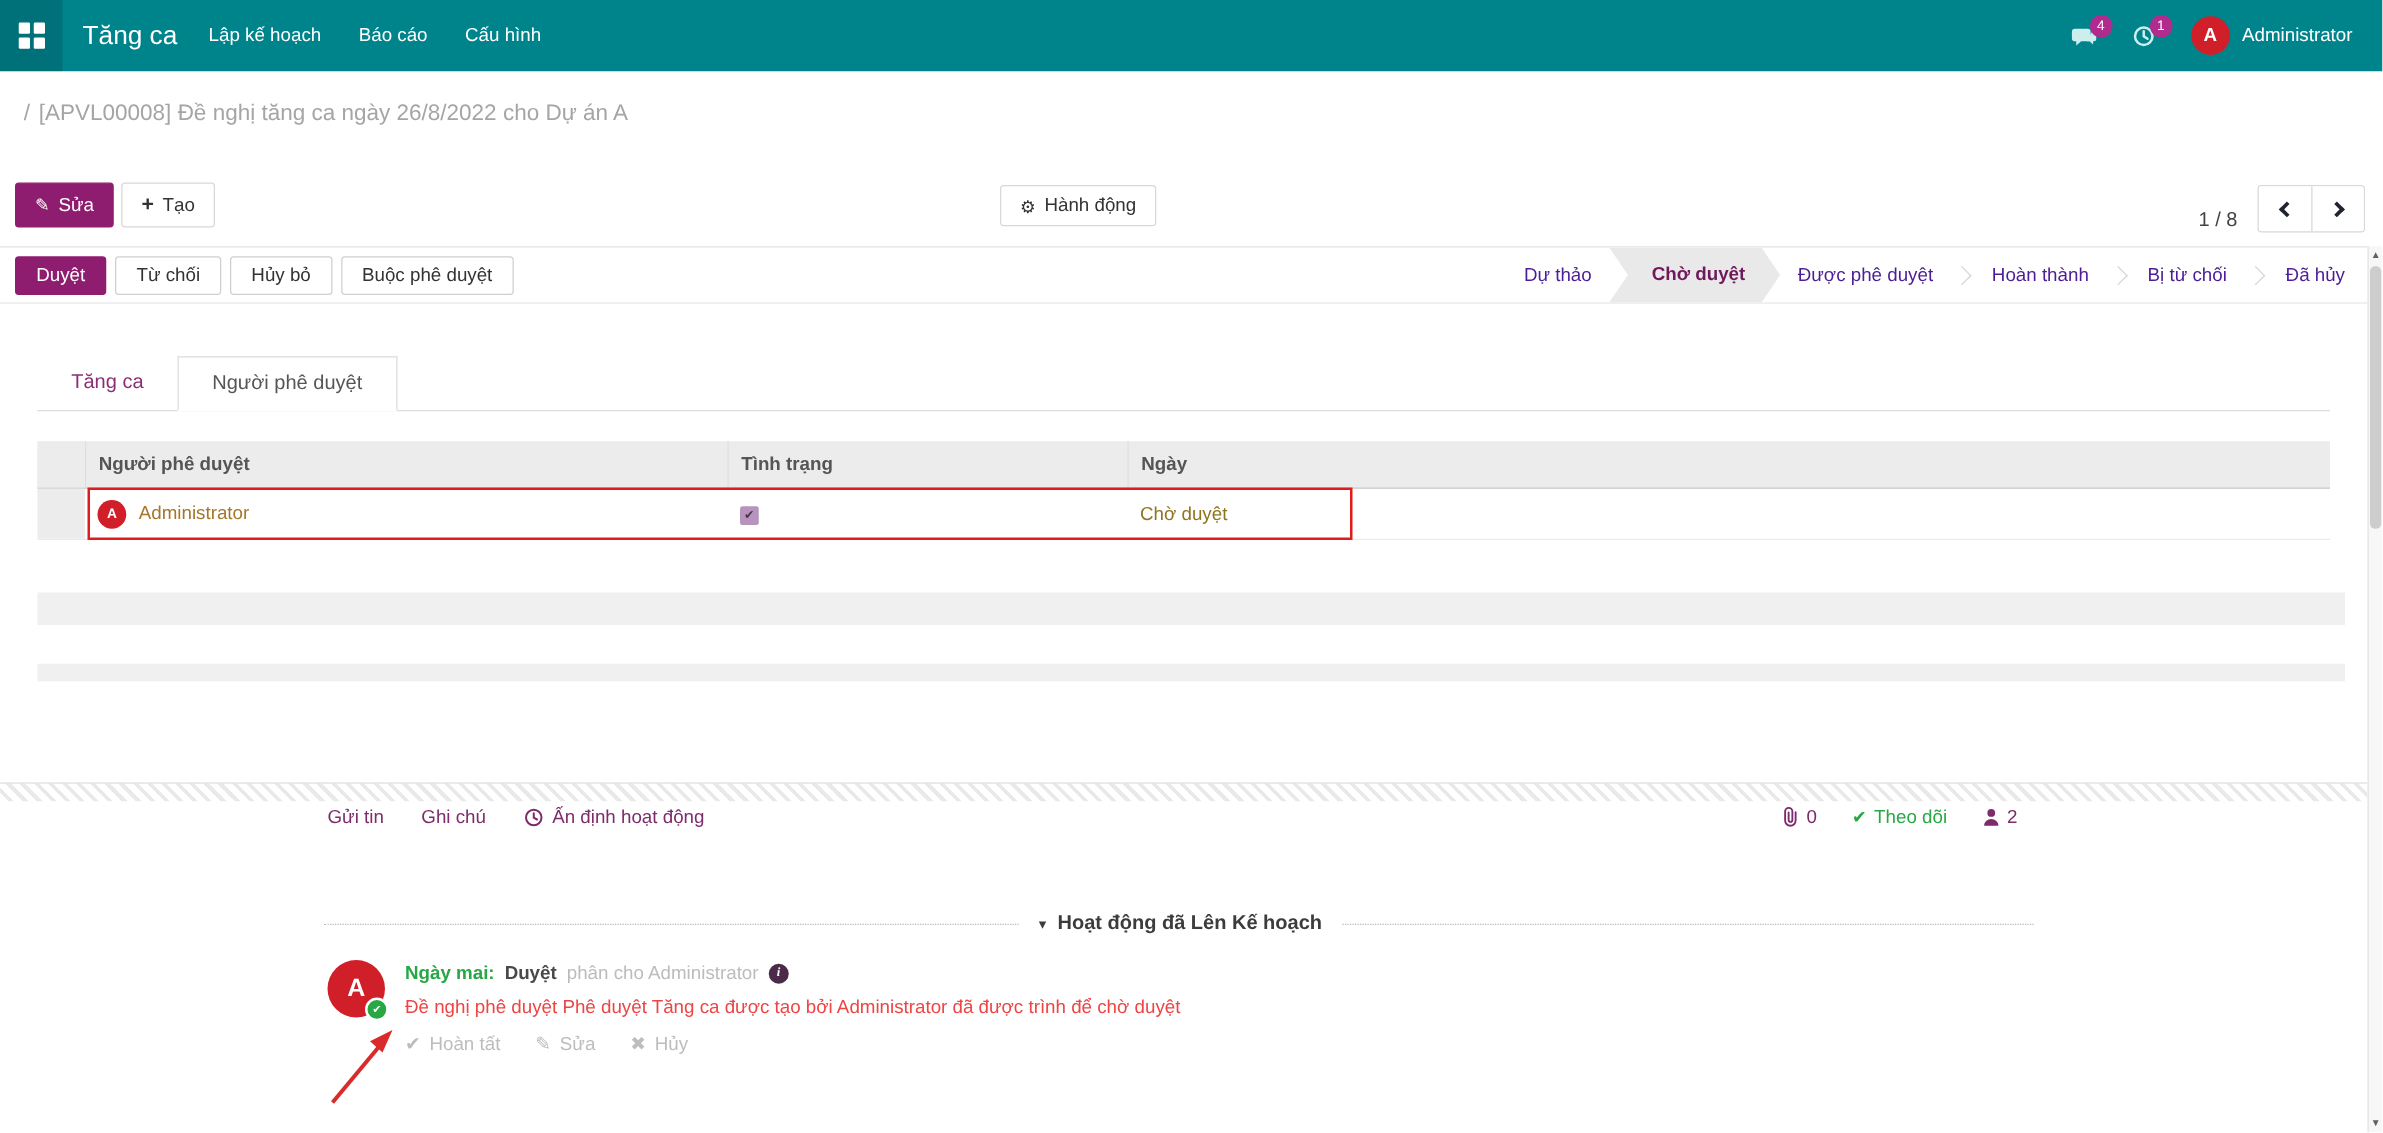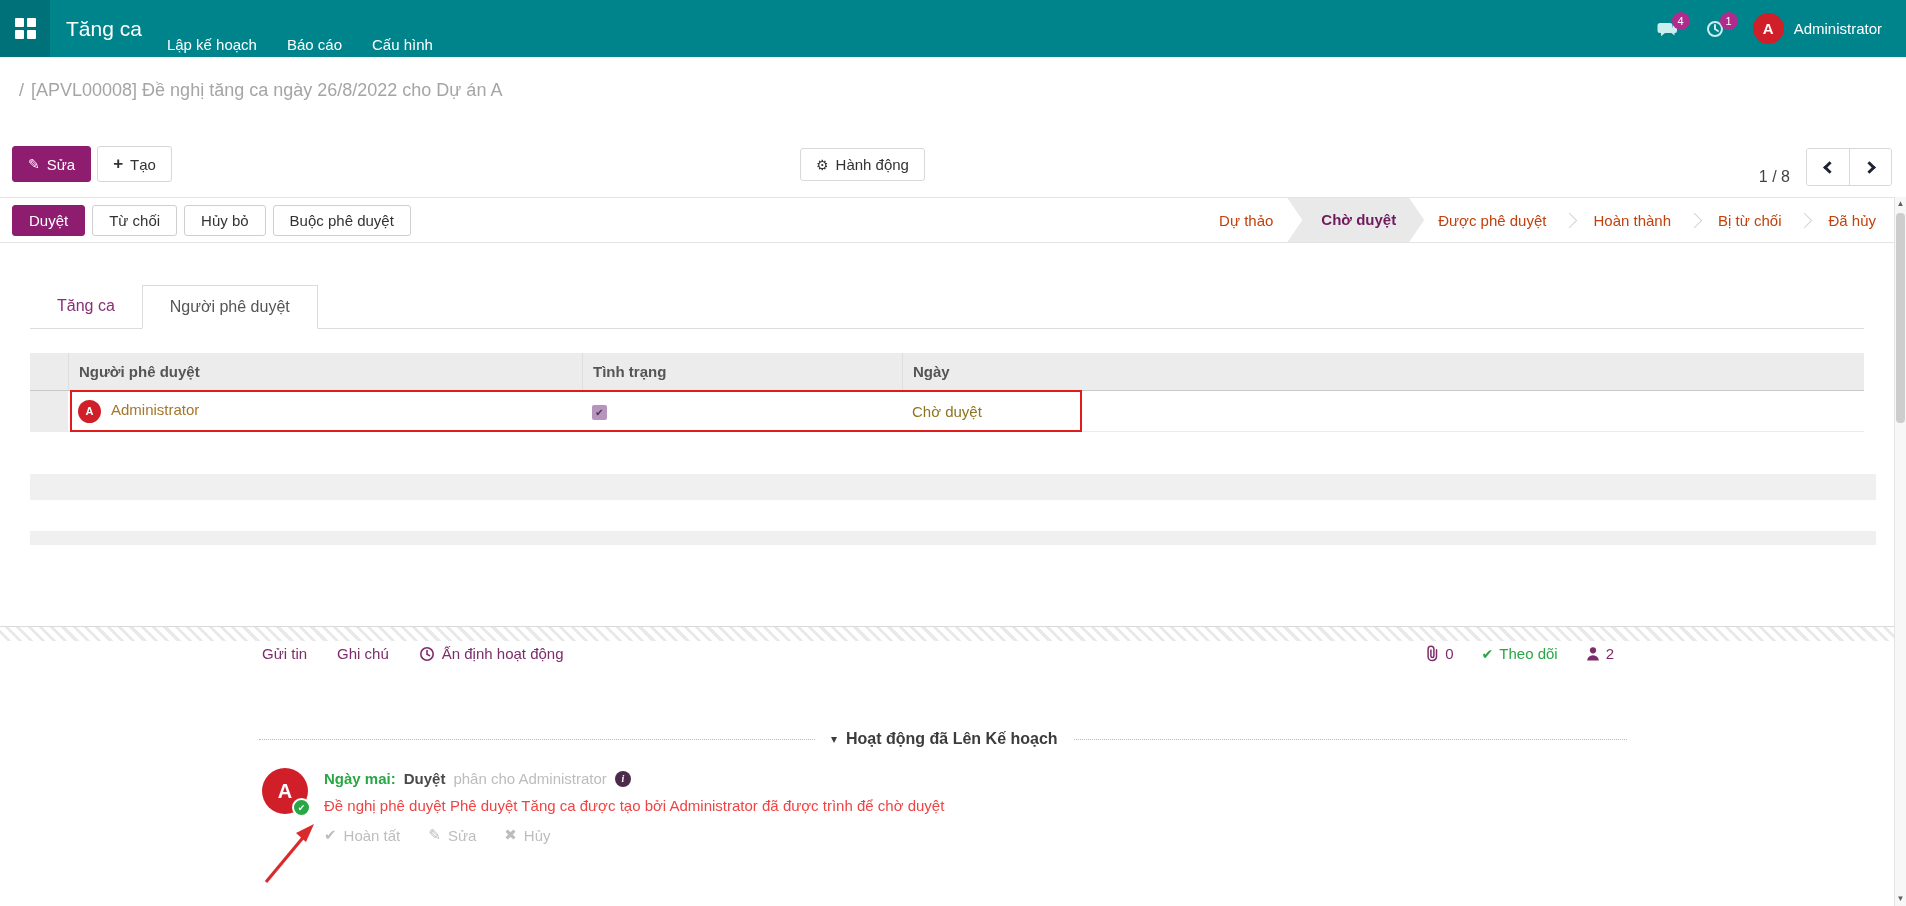--- a/index.html
+++ b/index.html
@@ -8,21 +8,21 @@
     position:relative; overflow:hidden; background:#fff;
     font-family:"Liberation Sans","DejaVu Sans",sans-serif; color:#4c4c4c;
   }
   
   .topbar { position:absolute; top:0; left:0; right:0; height:57px; background:#00848c; display:flex; align-items:center; color:#fff; z-index:5; }
   .apps-btn { width:50px; height:57px; background:rgba(0,0,0,.14); display:flex; align-items:center; justify-content:center; cursor:pointer; }
   .apps-grid { display:grid; grid-template-columns:9px 9px; grid-gap:3px; }
   .apps-grid i { width:9px; height:9px; background:#fff; border-radius:1px; }
   .app-title { font-size:21px; font-weight:500; margin:0 10px 0 16px; }
   .topmenu { display:flex; height:57px; }
-  .topmenu .item { line-height:57px; padding:16px 15px; font-size:15px; cursor:pointer; }
+  .topmenu .item { line-height:57px; padding:0 15px; font-size:15px; cursor:pointer; }
   .top-right { margin-left:auto; display:flex; align-items:center; gap:26px; margin-right:24px; }
   .ticon { position:relative; width:22px; height:20px; cursor:pointer; }
   .badge { position:absolute; top:-7px; right:-11px; min-width:18px; height:18px; padding:0 4px; background:#b12b8f; border-radius:9px; font-size:11px; line-height:18px; text-align:center; color:#fff; }
   .userbox { display:flex; align-items:center; gap:10px; cursor:pointer; }
   .avatar-sm { width:31px; height:31px; border-radius:50%; background:#d01f28; color:#fff; font-size:15px; font-weight:bold; display:flex; align-items:center; justify-content:center; }
   .username { font-size:15px; }
   
   .crumbs { position:absolute; top:57px; left:0; right:0; padding:14px 0 0 12px; background:#fff; }
   .crumb-line1 { font-size:18px; color:#7d2c6b; }
   .crumb-line1 a { color:#7d2c6b; text-decoration:none; cursor:pointer; }
@@ -44,21 +44,21 @@
   .pager-btn + .pager-btn { border-left:1px solid #d8d8d8; }
   .chev-l,.chev-r { width:9px; height:9px; border-top:3px solid #1f2430; border-left:3px solid #1f2430; display:inline-block; }
   .chev-l { transform:rotate(-45deg); margin-left:3px; }
   .chev-r { transform:rotate(135deg); margin-right:3px; }
   
   .statusbar { position:absolute; top:197px; left:0; right:12px; height:46px; background:#fff; border-top:1px solid #e4e4e4; border-bottom:1px solid #e4e4e4; display:flex; align-items:center; }
   .sb-left { display:flex; gap:7px; margin-left:12px; }
   .sb-btn { font-size:15px; padding:6px 16px; border-radius:3px; border:1px solid #cfcfcf; background:#fff; color:#333; cursor:pointer; }
   .sb-btn.active { background:#8e1d70; border-color:#8e1d70; color:#fff; }
   .stages { margin-left:auto; margin-right:18px; display:flex; align-items:center; gap:18px; height:100%; }
-  .stage { font-size:15px; color:#c2410c; cursor:pointer; white-space:nowrap; }
+  .stage { font-size:15px; color:#4c1d95; cursor:pointer; white-space:nowrap; }
   .stage-arrow { height:44px; line-height:44px; background:#e9e9e9; color:#70195c; font-weight:bold; font-size:15px; padding:0 28px 0 34px; margin:0 -4px;
     clip-path:polygon(0 0, calc(100% - 15px) 0, 100% 50%, calc(100% - 15px) 100%, 0 100%, 15px 50%); }
   .chevsep { width:11px; height:11px; border-top:1px solid #d4d4d4; border-right:1px solid #d4d4d4; transform:rotate(45deg); }
   
   .sheet { position:absolute; top:243px; left:0; right:12px; height:384px; background:#fff; border-bottom:1px solid #dadada; }
   .tabs { margin:42px 30px 0 30px; display:flex; border-bottom:1px solid #dcdcdc; }
   .tab { font-size:16px; padding:12px 27px; cursor:pointer; }
   .tab.link { color:#8a2f76; }
   .tab.active { border:1px solid #dcdcdc; border-bottom:1px solid #fff; margin-bottom:-1px; color:#555; background:#fff; }
   .grid-table { margin:24px 30px 0 30px; font-size:15px; }

